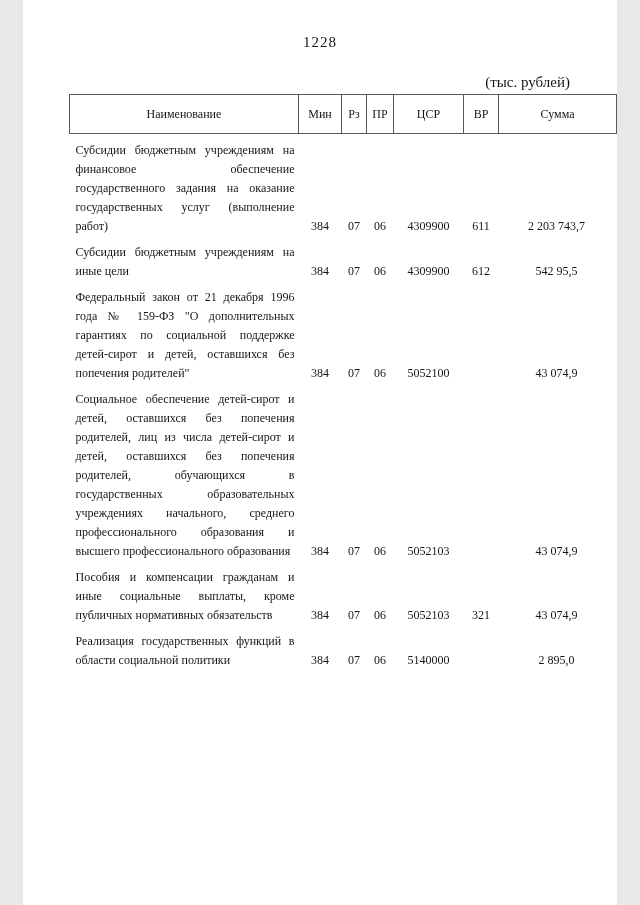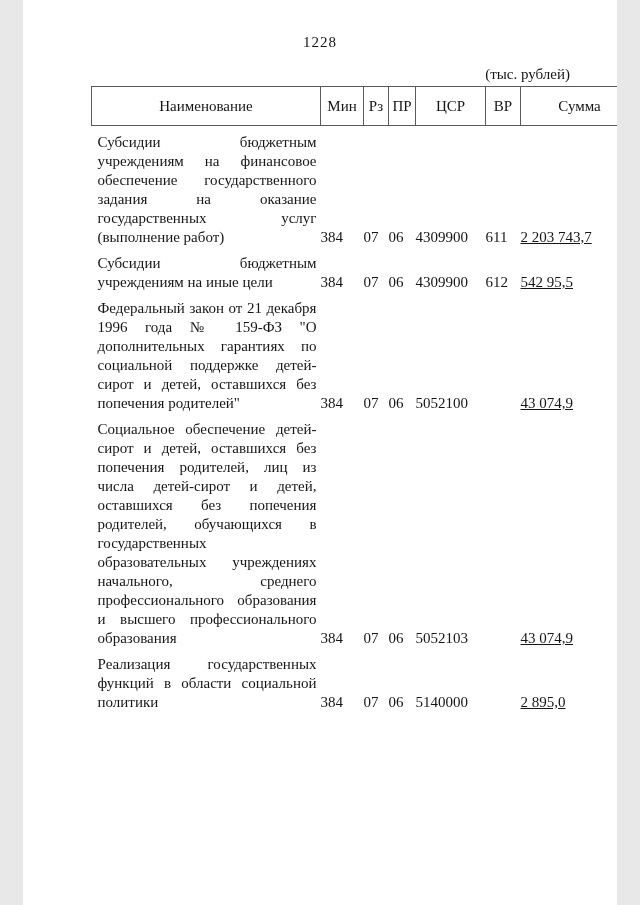--- a/index.html
+++ b/index.html
@@ -19,29 +19,29 @@
     line-height: 19px;
     box-sizing: border-box;
     overflow: hidden;
   }
   .page-number {
     padding-top: 33px;
     text-align: center;
     letter-spacing: 1px;
   }
   .units-label {
-    margin: 13px 47px 2px 0;
+    margin: 21px 47px 2px 0;
     text-align: right;
   }
   table.budget-table {
-    margin-left: 68px;
+    margin-left: 46px;
     width: 547px;
     border-collapse: collapse;
     table-layout: fixed;
-    font-size: 15px;
+    font-size: 12px;
   }
   table.budget-table col.c-name { width: 229px; }
   table.budget-table col.c-min  { width: 43px; }
   table.budget-table col.c-rz   { width: 25px; }
   table.budget-table col.c-pr   { width: 27px; }
   table.budget-table col.c-csr  { width: 70px; }
   table.budget-table col.c-vr   { width: 35px; }
   table.budget-table col.c-sum  { width: 118px; }
   thead th {
     border: 1px solid #5a5a5a;
@@ -55,27 +55,27 @@
   tbody td {
     vertical-align: bottom;
     padding: 7px 0 0 0;
   }
   tbody td.name {
     text-align: justify;
     padding-left: 6px;
     padding-right: 4px;
   }
   tbody td.num {
+    text-align: center;
     white-space: nowrap;
   }
   tbody td.sum {
-    text-align: left;
+    text-align: center;
     padding-right: 2px;
     white-space: nowrap;
-    text-decoration: underline;
   }
 </style>
 </head>
 <body>
 
 <div class="page">
 
   <div class="page-number">1228</div>
 
   <div class="units-label">(тыс. рублей)</div>
@@ -132,20 +132,29 @@
         <tr>
     <td class="name">Социальное обеспечение детей-сирот и детей, оставшихся без попечения родителей, лиц из числа детей-сирот и детей, оставшихся без попечения родителей, обучающихся в государственных образовательных учреждениях начального, среднего профессионального образования и высшего профессионального образования</td>
     <td class="num">384</td>
     <td class="num">07</td>
     <td class="num">06</td>
     <td class="num">5052103</td>
     <td class="num"></td>
     <td class="sum">43 074,9</td>
   </tr>
         <tr>
+    <td class="name">Пособия и компенсации гражданам и иные социальные выплаты, кроме публичных нормативных обязательств</td>
+    <td class="num">384</td>
+    <td class="num">07</td>
+    <td class="num">06</td>
+    <td class="num">5052103</td>
+    <td class="num">321</td>
+    <td class="sum">43 074,9</td>
+  </tr>
+        <tr>
     <td class="name">Реализация государственных функций в области социальной политики</td>
     <td class="num">384</td>
     <td class="num">07</td>
     <td class="num">06</td>
     <td class="num">5140000</td>
     <td class="num"></td>
     <td class="sum">2 895,0</td>
   </tr>
       </tbody>
   </table>

